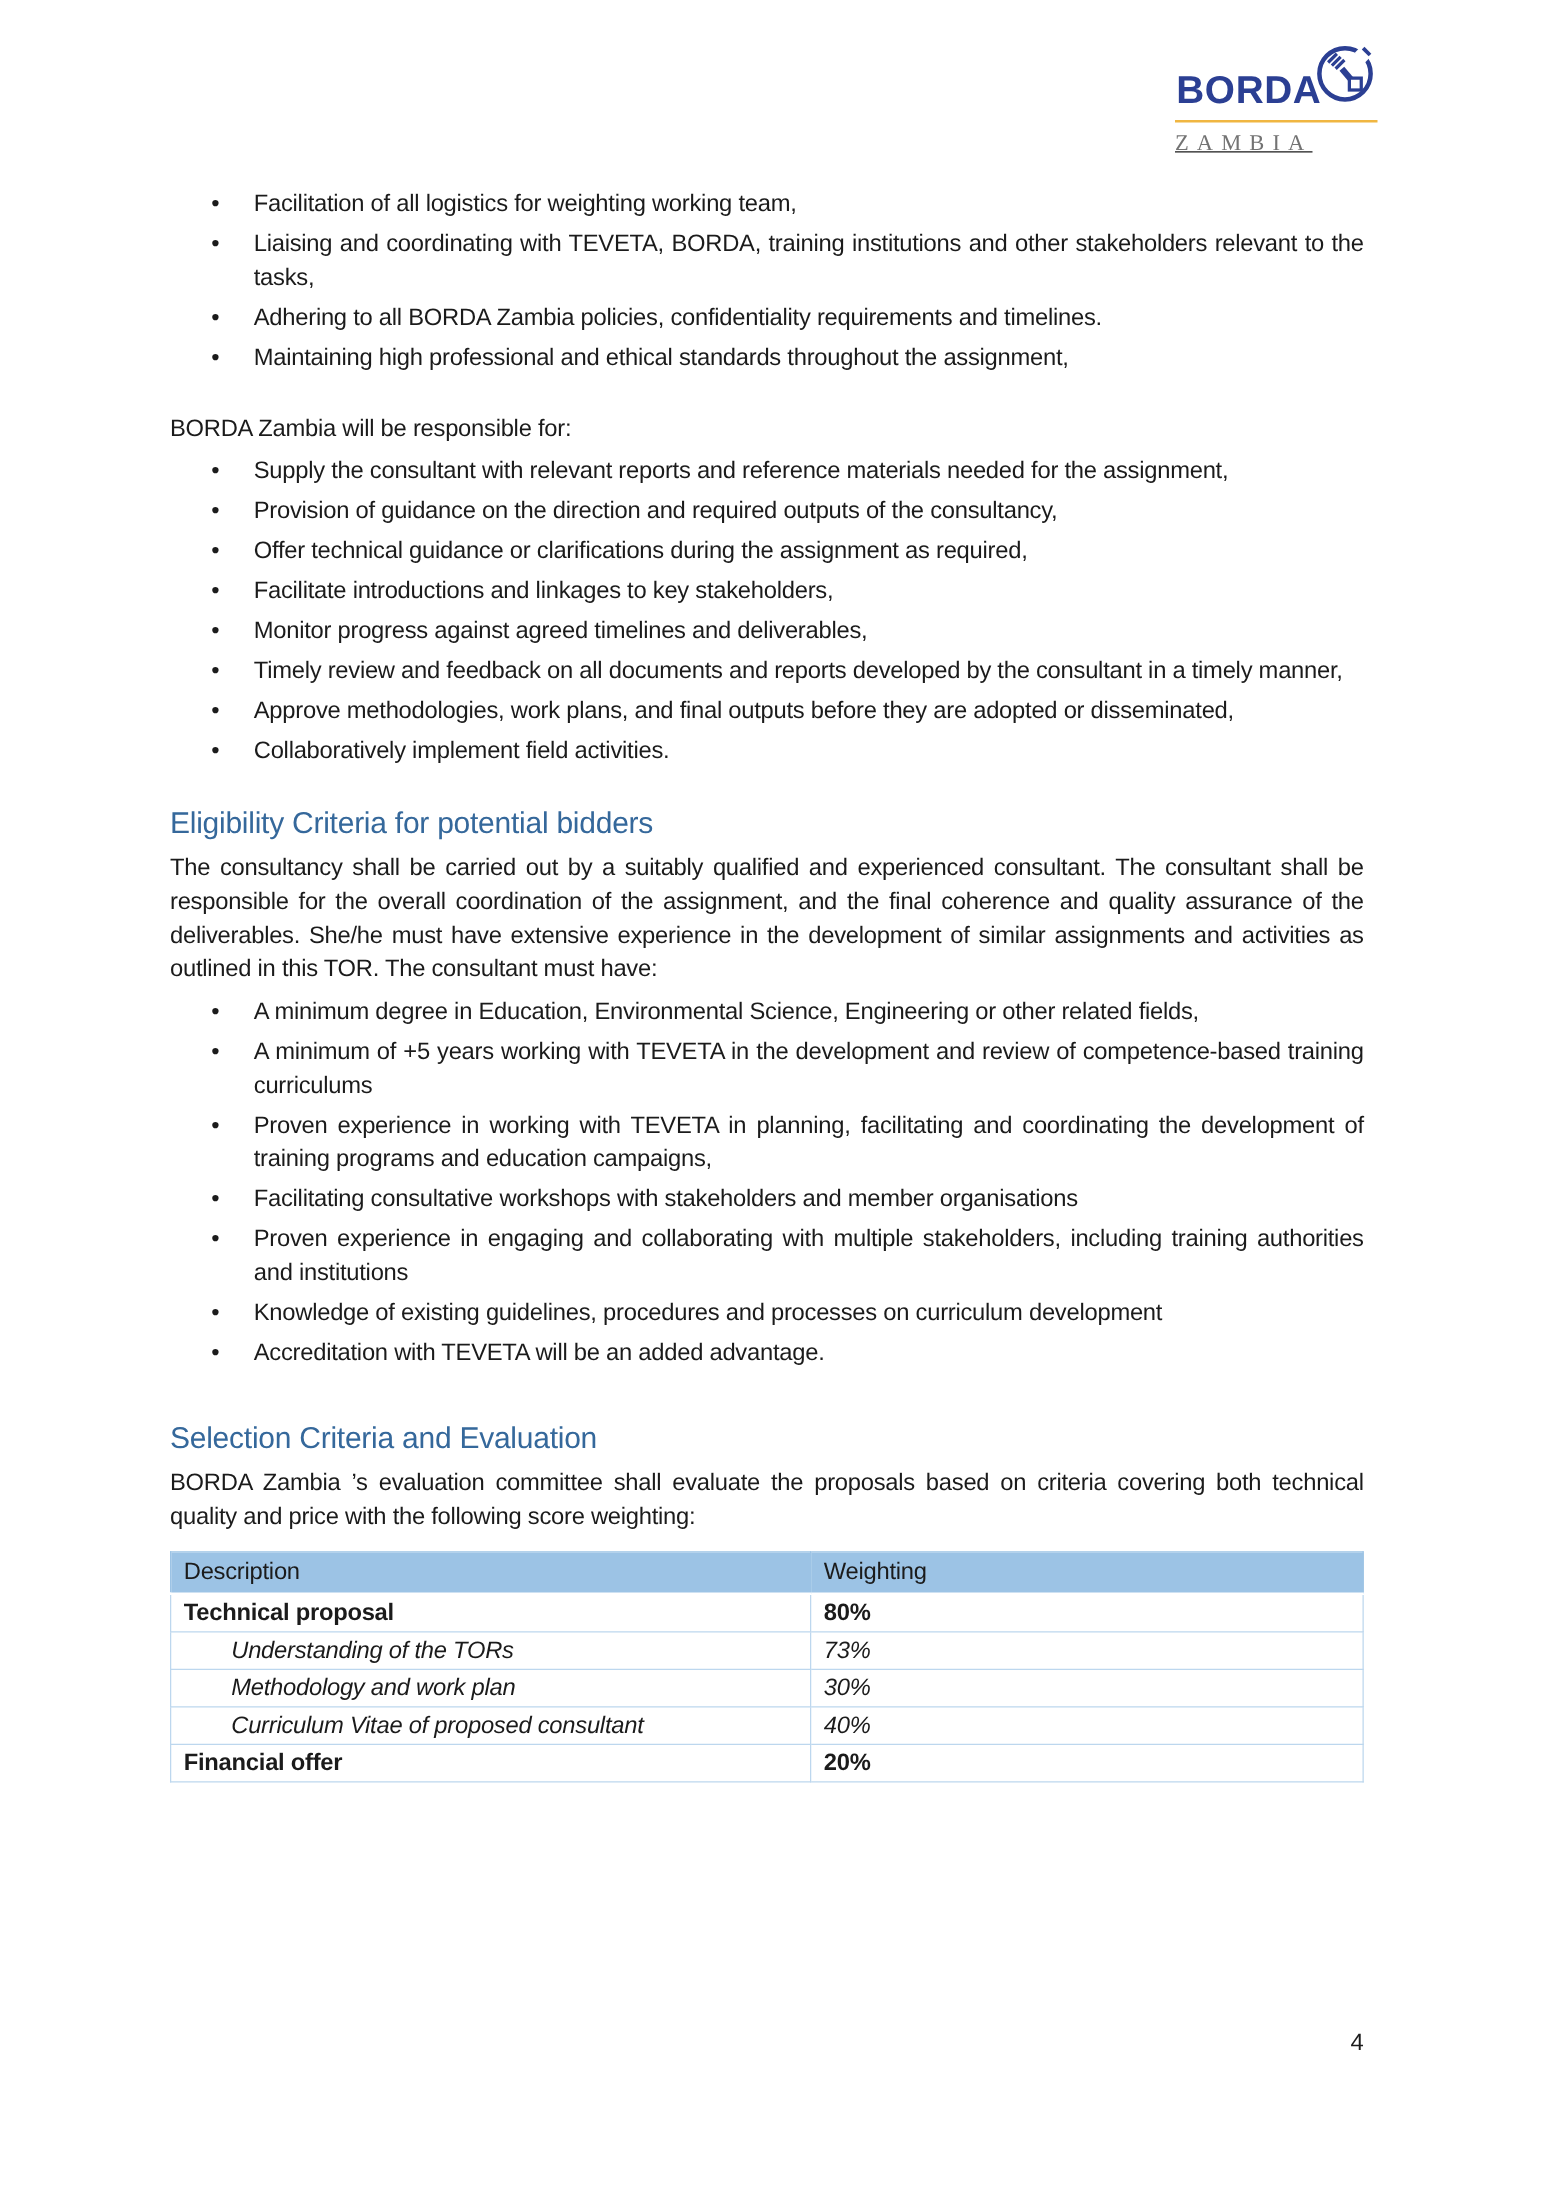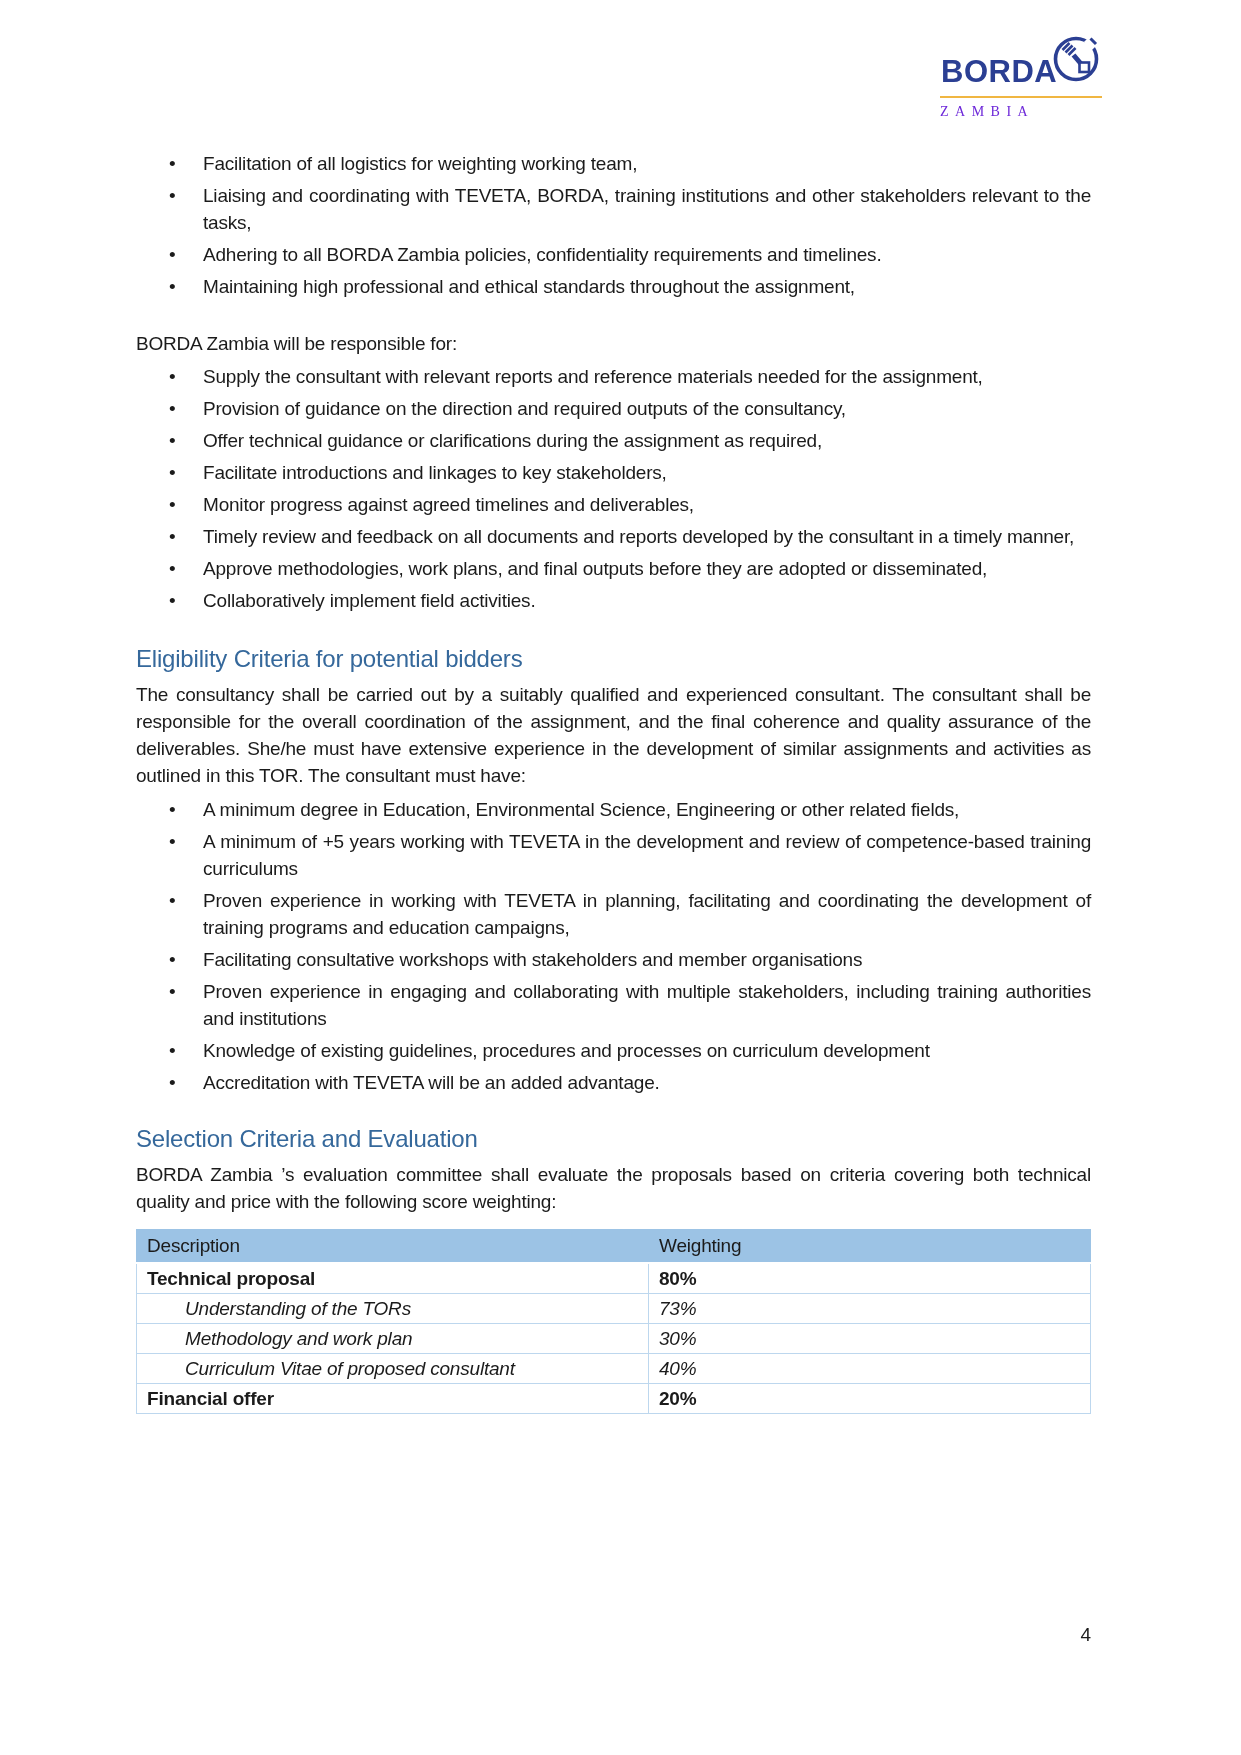--- a/index.html
+++ b/index.html
@@ -7,33 +7,33 @@
   .page {
     position:relative;
     width:1241px; height:1755px;
     background:#ffffff;
     font-family:"Liberation Sans","DejaVu Sans",sans-serif;
     color:#1b1b1b;
     overflow:hidden;
   }
 
   
-  .logo { position:absolute; top:34px; left:940px; width:165px; }
+  .logo { position:absolute; top:34px; left:940px; width:165px;text-decoration:underline; }
   .logo-row { position:relative; height:58px; }
   .logo-brand {
     position:absolute; left:1px; top:22px;
     font-size:31px; font-weight:bold; letter-spacing:0.5px;
     color:#2B3F93; line-height:31px;
   }
   .logo-icon { position:absolute; left:112px; top:1px; }
   .logo-divider { margin-top:4px; width:162px; height:2px; background:#F0B641; }
   .logo-region {
     margin-top:6px;
     font-family:"Liberation Serif","DejaVu Serif",serif;
-    font-size:14px; letter-spacing:6.5px; color:#6d28d9;
+    font-size:18px; letter-spacing:6.5px; color:#737373;
   }
 
   
   .content {
     position:absolute; left:136px; top:150px; width:955px;
     font-size:19px; line-height:27px; letter-spacing:-0.2px;
   }
   ul.bullets { list-style:none; margin:0; padding:0; }
   .bullets li {
     position:relative; padding-left:67px; margin:0 0 5px 0;
@@ -41,21 +41,21 @@
   }
   .bullets li::before {
     content:"\2022";
     position:absolute; left:33px; top:0;
   }
   .intro { margin:30px 0 6px 0; }
   .section-title {
     font-size:24px; font-weight:400; line-height:30px;
     color:#35689B; margin:30px 0 7px 0;
   }
-  .section-title.selection { margin-top:28px; }
+  .section-title.selection { margin-top:40px; }
   p.para { margin:0 0 7px 0; text-align:justify; }
 
   
   table.score {
     border-collapse:collapse; width:100%; margin-top:14px;
     font-size:19px; line-height:25px;
   }
   .score th, .score td {
     border:1px solid #BDD7EE; padding:2px 10px; text-align:left;
     height:29px; vertical-align:middle;

